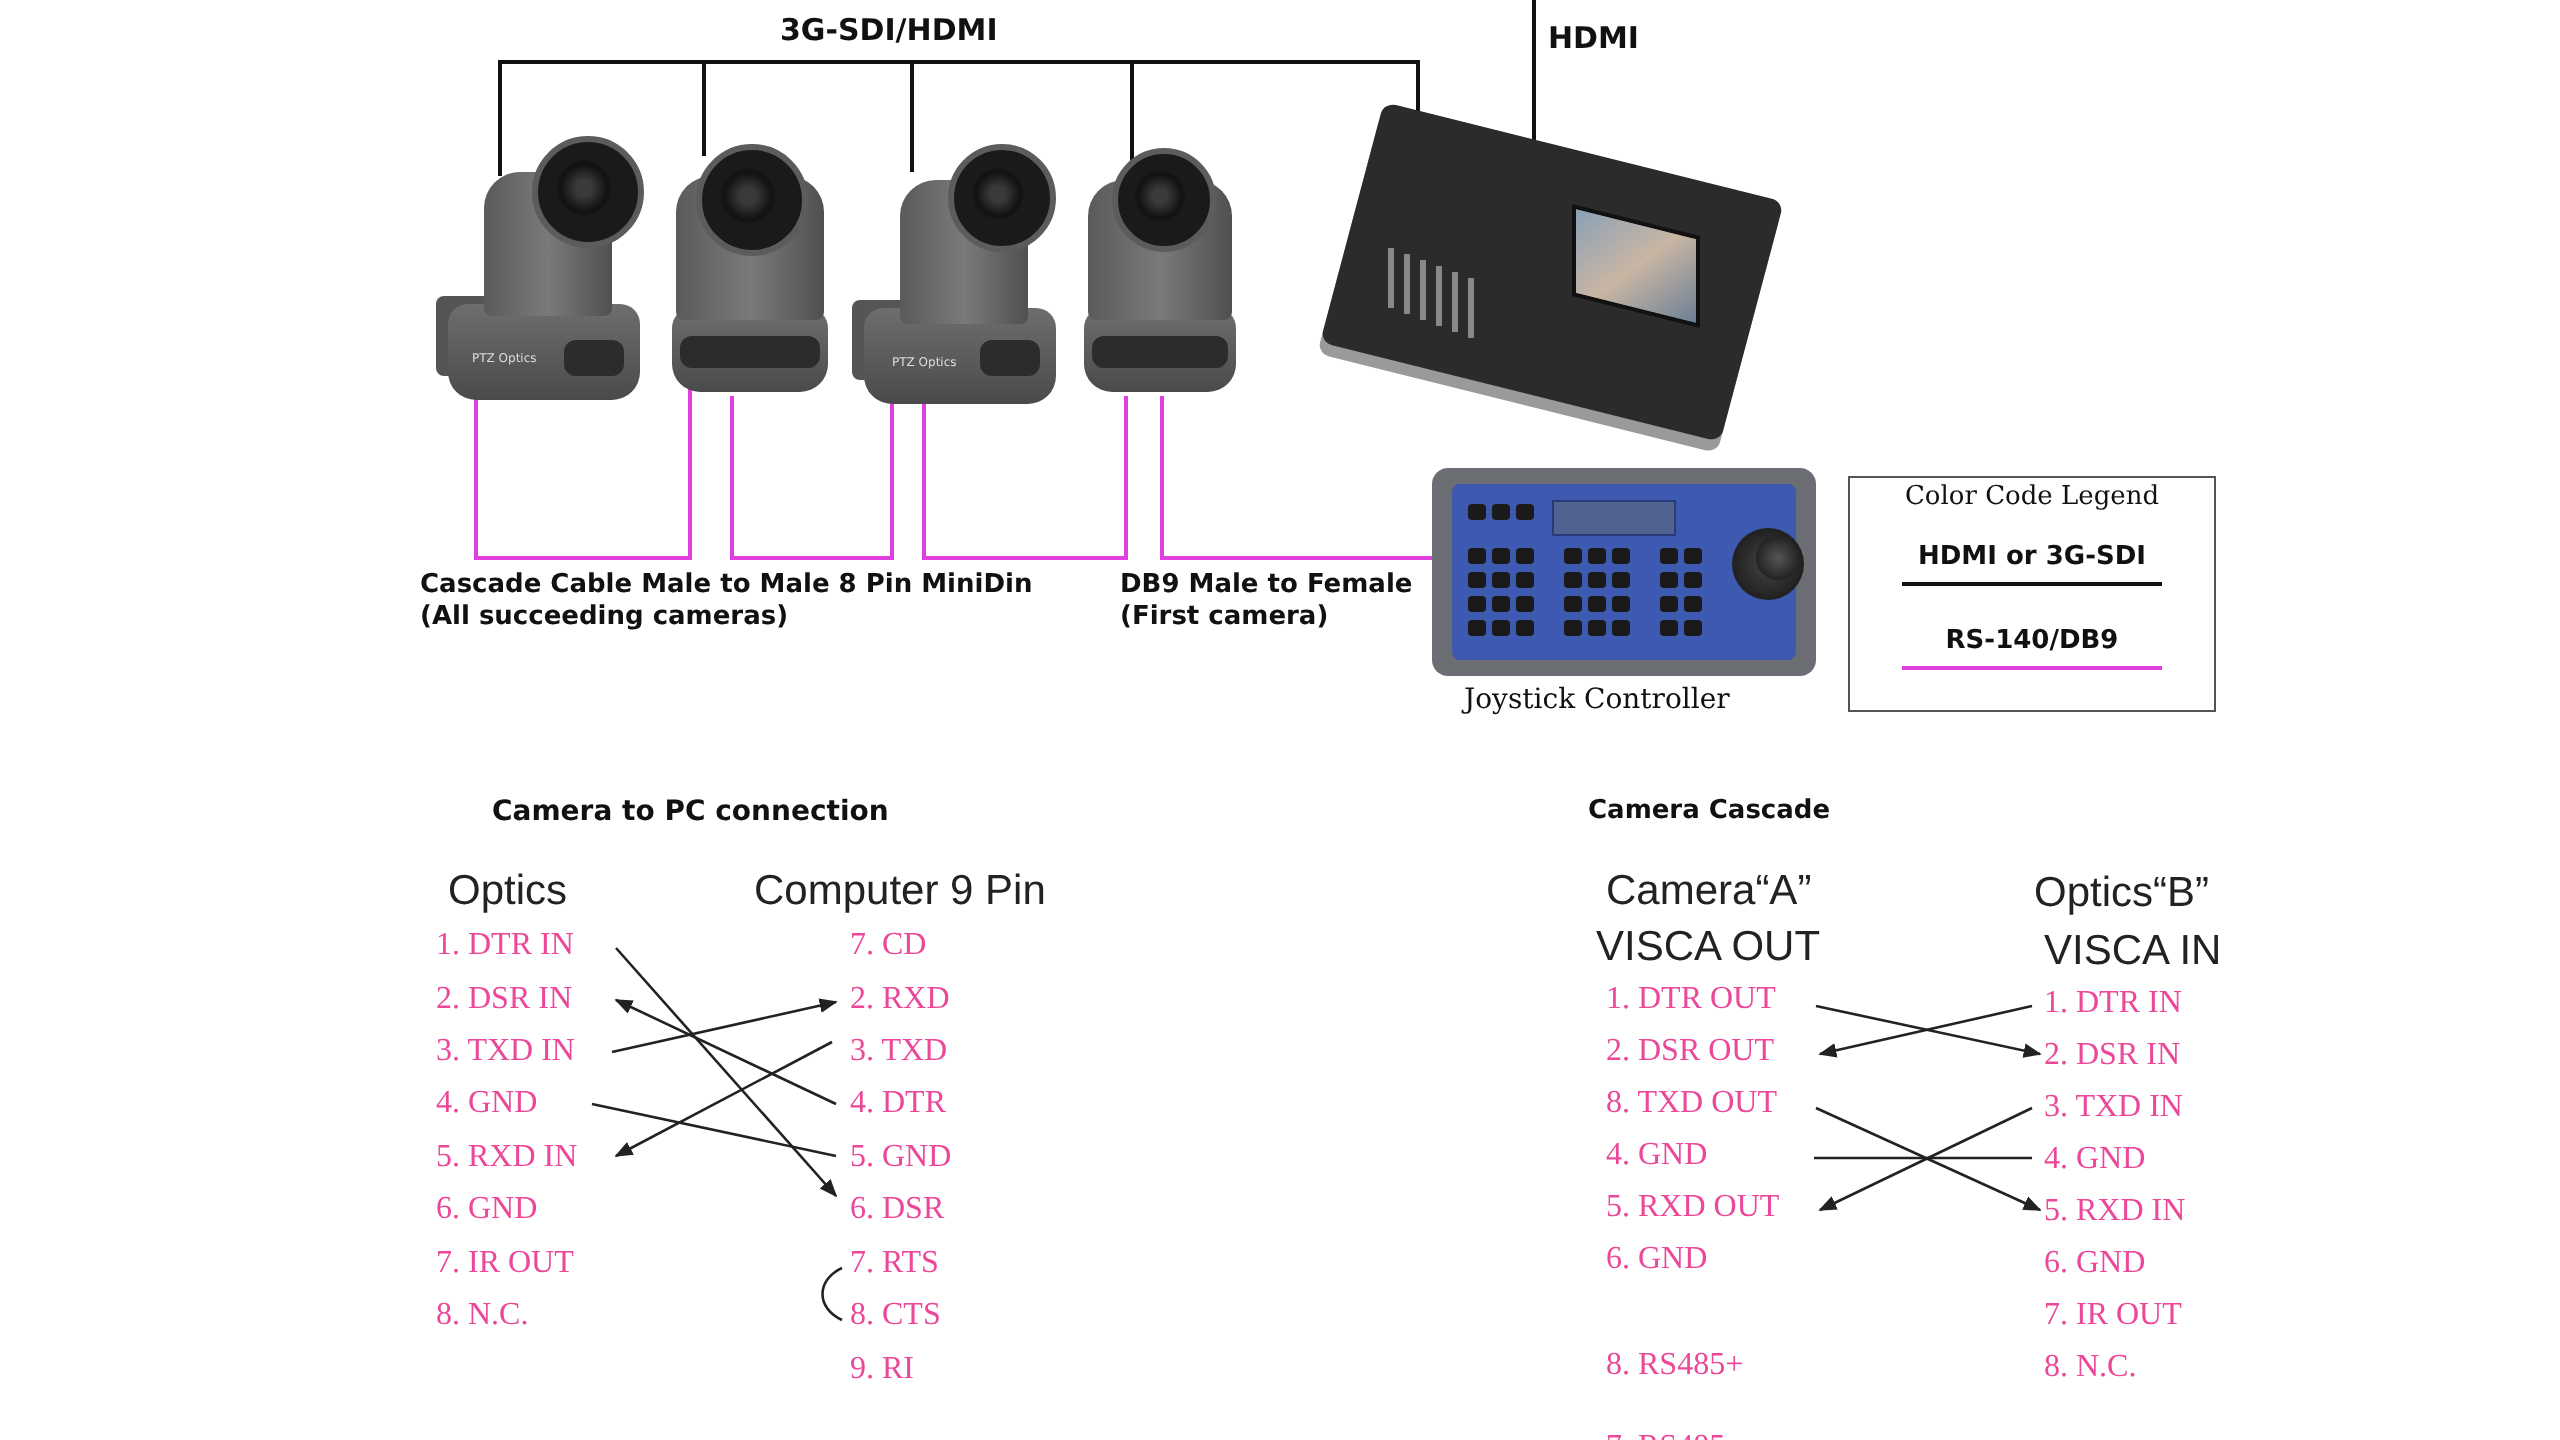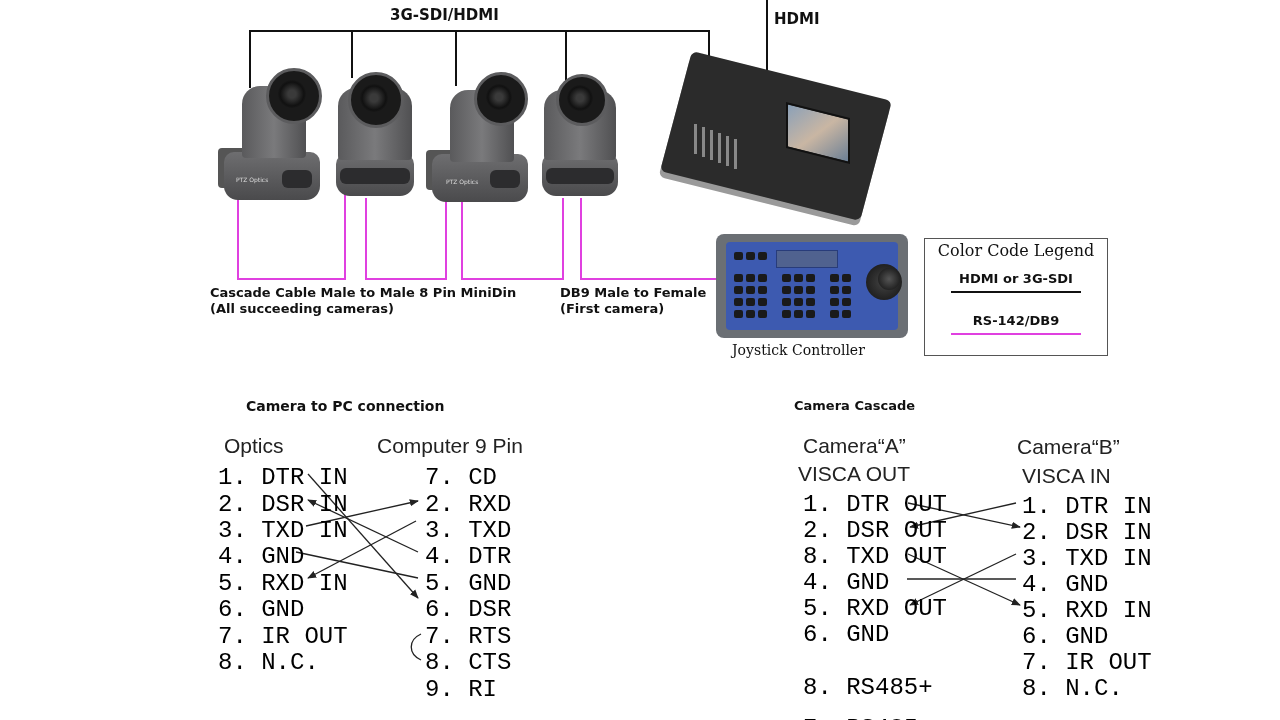--- a/index.html
+++ b/index.html
@@ -1,20 +1,20 @@
 <!DOCTYPE html>
 <html><head>
 <meta charset="utf-8">
 <style>
   html, body { margin:0; padding:0; background:#ffffff; }
   body { width:1280px; height:720px; position:relative; overflow:hidden; font-family:"DejaVu Sans", sans-serif; color:#111; }
   svg.lines { position:absolute; left:0; top:0; width:1280px; height:720px; }
   .abs { position:absolute; }
   .label-bold { font-family:"DejaVu Sans", sans-serif; font-weight:bold; color:#111; white-space:nowrap; }
-  .pin { font-family:Liberation Mono, monospace; font-size:24px; color:#000000; white-space:nowrap; position:absolute; }
+  .pin { font-family:Liberation Serif, serif; font-size:16px; color:#ec4899; white-space:nowrap; position:absolute; }
   .hdr { font-family:"Liberation Sans", sans-serif; font-size:21px; color:#222; white-space:nowrap; position:absolute; }
   .center { }
 
   
   .camera { position:absolute; }
   .cam-base { position:absolute; background:linear-gradient(#6e6e70,#4a4a4c); border-radius:10px 10px 14px 14px; }
   .cam-band { position:absolute; background:#2c2c2e; border-radius:6px; }
   .cam-arm { position:absolute; background:linear-gradient(90deg,#5a5a5c,#7a7a7c,#505052); border-radius:18px 18px 4px 4px; }
   .cam-head { position:absolute; background:#1a1a1a; border-radius:50%; border:3px solid #5c5c5e; }
   .cam-lens { position:absolute; border-radius:50%; background:radial-gradient(#3a3a3a 20%, #111 60%, #2a2a2a 100%); }
@@ -29,21 +29,21 @@
   
   .joy { position:absolute; left:716px; top:234px; width:192px; height:104px; background:#6b6f74; border-radius:8px; }
   .joy-panel { position:absolute; left:10px; top:8px; width:172px; height:88px; background:#3d5ab0; border-radius:4px; }
   .joy-lcd { position:absolute; left:50px; top:8px; width:60px; height:16px; background:#50628f; border:1px solid #283c7a; }
   .joy-key { position:absolute; width:9px; height:8px; background:#1a1a1a; border-radius:2px; }
   .joy-stick { position:absolute; left:140px; top:22px; width:36px; height:36px; border-radius:50%; background:radial-gradient(#444,#111); }
   .joy-knob { position:absolute; left:152px; top:26px; width:22px; height:22px; border-radius:50%; background:radial-gradient(#555,#0d0d0d); }
 
   
   .legend { position:absolute; left:924px; top:238px; width:182px; height:116px; border:1px solid #555; background:#fff; }
-  .legend-title { position:absolute; left:0; width:182px; top:2px; text-align:center; font-family:"DejaVu Serif", serif; font-size:16px; color:#111; }
+  .legend-title { position:absolute; left:0; width:182px; top:2px; text-align:center; font-family:"DejaVu Serif", serif; font-size:13px; color:#111; }
   .legend-item { position:absolute; left:0; width:182px; text-align:center; font-family:"DejaVu Sans", sans-serif; font-weight:bold; font-size:13px; color:#111; }
   .legend-line { position:absolute; left:26px; width:130px; height:2px; }
 </style>
 </head>
 <body>
 
 <svg class="lines" viewBox="0 0 1280 720">
   <defs>
     <marker id="arr" viewBox="0 0 10 10" refX="9" refY="5" markerWidth="7" markerHeight="7" orient="auto-start-reverse">
       <path d="M0,1 L10,5 L0,9 z" fill="#222"></path>
@@ -183,21 +183,21 @@
 </div>
 <div class="abs label-bold center" style="left:560px;top:285px;width:160px;font-size:13px;line-height:16px;">
   <div>DB9 Male to Female</div>
   <div>(First camera)</div>
 </div>
 
 <div class="legend">
   <div class="legend-title">Color Code Legend</div>
   <div class="legend-item" style="top:32px;">HDMI or 3G-SDI</div>
   <div class="legend-line" style="top:52px;background:#111;"></div>
-  <div class="legend-item" style="top:74px;">RS-142/DB9</div>
+  <div class="legend-item" style="top:74px;">RS-140/DB9</div>
   <div class="legend-line" style="top:94px;background:#e040e0;"></div>
 </div>
 
 <div class="abs label-bold" style="left:214px;top:398px;font-size:14px;margin-left:32px;">Camera to PC connection</div>
 <div class="hdr" style="left:224px;top:434px;">Optics</div>
 <div class="hdr" style="left:377px;top:434px;">Computer 9 Pin</div>
 <div>
   <div class="pin" style="left:218px;top:464px;">1. DTR IN</div>
   <div class="pin" style="left:218px;top:491px;">2. DSR IN</div>
   <div class="pin" style="left:218px;top:517px;">3. TXD IN</div>
@@ -215,21 +215,21 @@
   <div class="pin" style="left:425px;top:570px;">5. GND</div>
   <div class="pin" style="left:425px;top:596px;">6. DSR</div>
   <div class="pin" style="left:425px;top:623px;">7. RTS</div>
   <div class="pin" style="left:425px;top:649px;">8. CTS</div>
   <div class="pin" style="left:425px;top:676px;">9. RI</div>
 </div>
 
 <div class="abs label-bold" style="left:794px;top:398px;font-size:13px;">Camera Cascade</div>
 <div class="hdr" style="left:803px;top:434px;">Camera“A”</div>
 <div class="hdr" style="left:798px;top:462px;">VISCA OUT</div>
-<div class="hdr" style="left:1017px;top:435px;">Camera“B”</div>
+<div class="hdr" style="left:1017px;top:435px;">Optics“B”</div>
 <div class="hdr" style="left:1022px;top:464px;">VISCA IN</div>
 <div>
   <div class="pin" style="left:803px;top:491px;">1. DTR OUT</div>
   <div class="pin" style="left:803px;top:517px;">2. DSR OUT</div>
   <div class="pin" style="left:803px;top:543px;">8. TXD OUT</div>
   <div class="pin" style="left:803px;top:569px;">4. GND</div>
   <div class="pin" style="left:803px;top:595px;">5. RXD OUT</div>
   <div class="pin" style="left:803px;top:621px;">6. GND</div>
   <div class="pin" style="left:803px;top:680px;margin-top:35px;">7. RS485-</div>
   <div class="pin" style="left:803px;top:674px;">8. RS485+</div>

